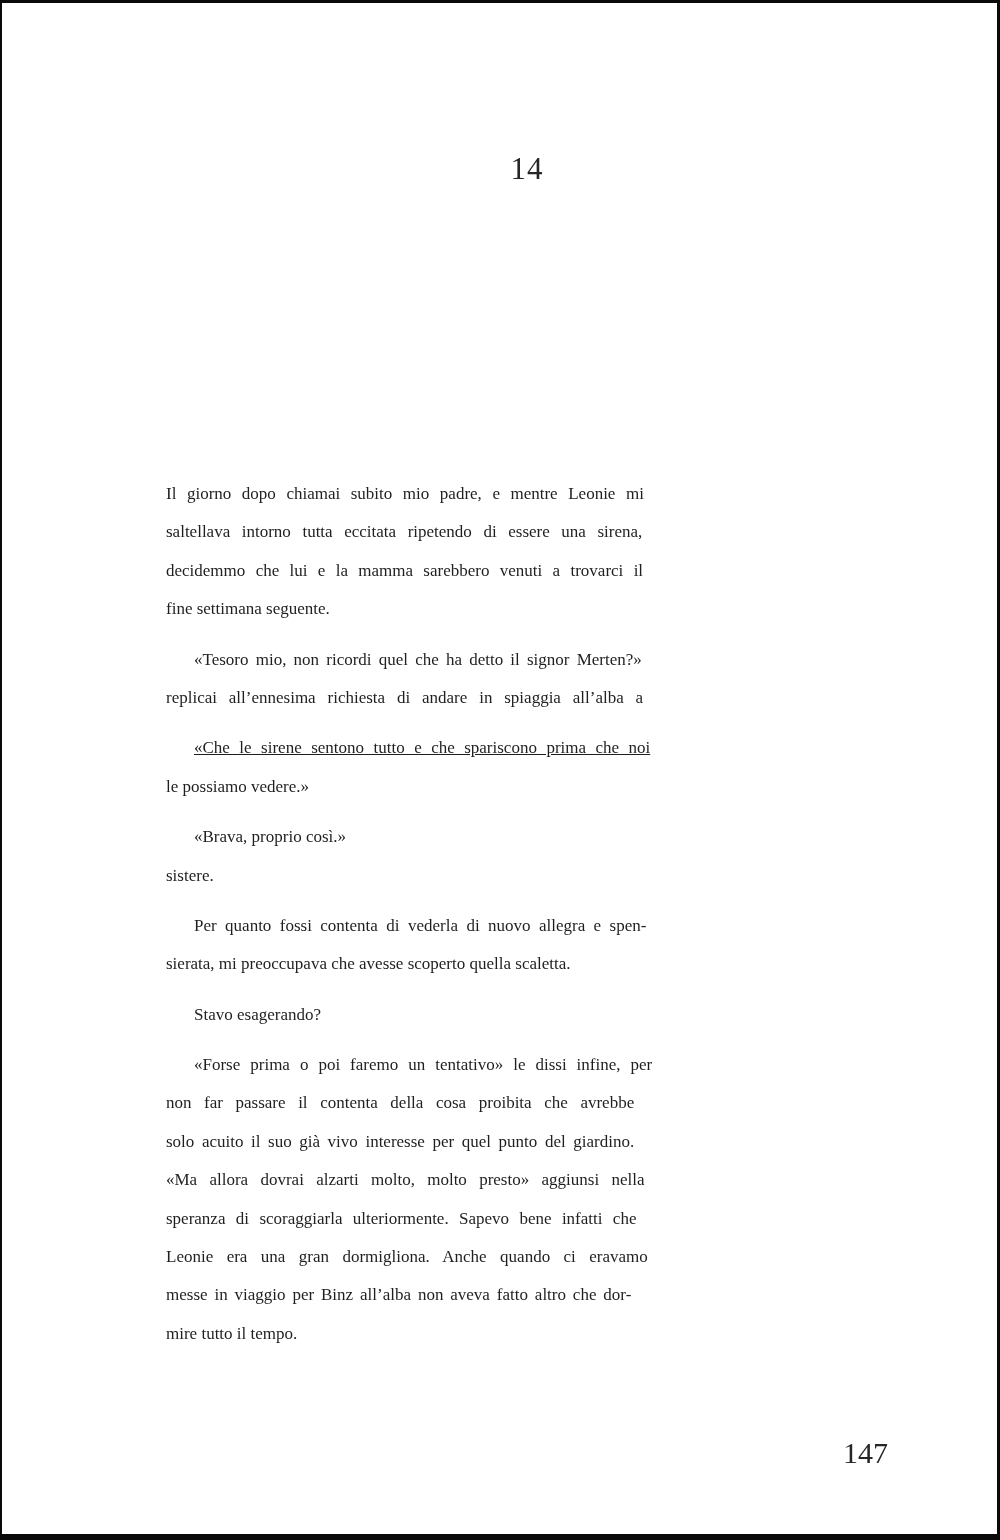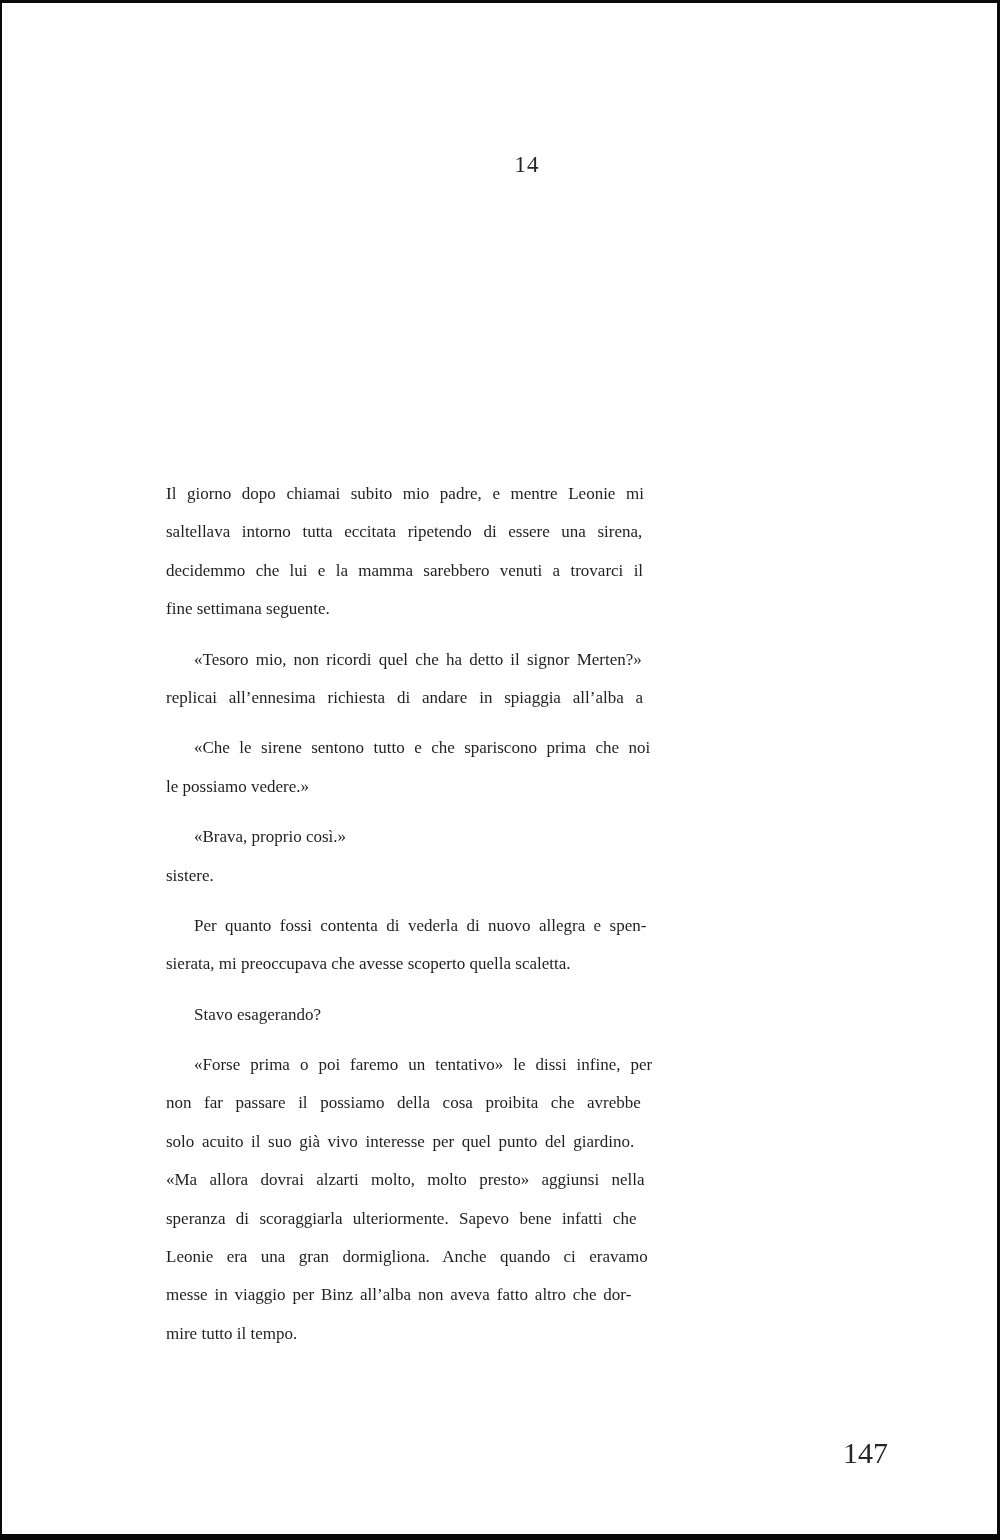--- a/index.html
+++ b/index.html
@@ -22,21 +22,21 @@
     border-right: 3px solid #0a0a0a;
     font-family: "Liberation Serif", serif;
     color: #1f1f1f;
   }
   .chapter-number {
     position: absolute;
     left: 164px;
     width: 722px;
     top: 150px;
     text-align: center;
-    font-size: 23px;
+    font-size: 31px;
     line-height: 1;
     color: #262626;
     letter-spacing: 1px;
   }
   .body-text {
     position: absolute;
     left: 164px;
     top: 472px;
     width: 722px;
     font-size: 17px;
@@ -72,29 +72,29 @@
 
   <div class="chapter-number">14</div>
 
   <div class="body-text">
     <div class="line fill"><span style="word-spacing: 6.29219px;">Il giorno dopo chiamai subito mio padre, e mentre Leonie mi</span></div>
     <div class="line fill"><span style="word-spacing: 7.31445px;">saltellava intorno tutta eccitata ripetendo di essere una sirena,</span></div>
     <div class="line fill"><span style="word-spacing: 6.075px;">decidemmo che lui e la mamma sarebbero venuti a trovarci il</span></div>
     <div class="line"><span>fine settimana seguente.</span></div>
     <div class="line indent fill"><span style="word-spacing: 2.92969px;">«Tesoro mio, non ricordi quel che ha detto il signor Merten?»</span></div>
     <div class="line fill"><span style="word-spacing: 7.59961px;">replicai all’ennesima richiesta di andare in spiaggia all’alba a</span></div>
-    <div class="line indent fill"><span style="word-spacing: 5.21719px;">«Che le sirene sentono tutto e che spariscono prima che noi</span></div>
+    <div class="line indent fill"><span style="word-spacing: 5.21719px; text-decoration: underline;">«Che le sirene sentono tutto e che spariscono prima che noi</span></div>
     <div class="line"><span>le possiamo vedere.»</span></div>
     <div class="line indent"><span>«Brava, proprio così.»</span></div>
     <div class="line"><span>sistere.</span></div>
     <div class="line indent fill"><span style="word-spacing: 4.16875px;">Per quanto fossi contenta di vederla di nuovo allegra e spen-</span></div>
     <div class="line"><span>sierata, mi preoccupava che avesse scoperto quella scaletta.</span></div>
     <div class="line indent"><span>Stavo esagerando?</span></div>
     <div class="line indent fill"><span style="word-spacing: 5.73906px;">«Forse prima o poi faremo un tentativo» le dissi infine, per</span></div>
-    <div class="line fill"><span style="word-spacing: 8.33333px;">non far passare il possiamo della cosa proibita che avrebbe</span></div>
+    <div class="line fill"><span style="word-spacing: 8.33333px;">non far passare il contenta della cosa proibita che avrebbe</span></div>
     <div class="line fill"><span style="word-spacing: 3.32955px;">solo acuito il suo già vivo interesse per quel punto del giardino.</span></div>
     <div class="line fill"><span style="word-spacing: 8.05078px;">«Ma allora dovrai alzarti molto, molto presto» aggiunsi nella</span></div>
     <div class="line fill"><span style="word-spacing: 6.11161px;">speranza di scoraggiarla ulteriormente. Sapevo bene infatti che</span></div>
     <div class="line fill"><span style="word-spacing: 9.18555px;">Leonie era una gran dormigliona. Anche quando ci eravamo</span></div>
     <div class="line fill"><span style="word-spacing: 2.6392px;">messe in viaggio per Binz all’alba non aveva fatto altro che dor-</span></div>
     <div class="line"><span>mire tutto il tempo.</span></div>
   </div>
 
   <div class="page-number">147</div>
 

